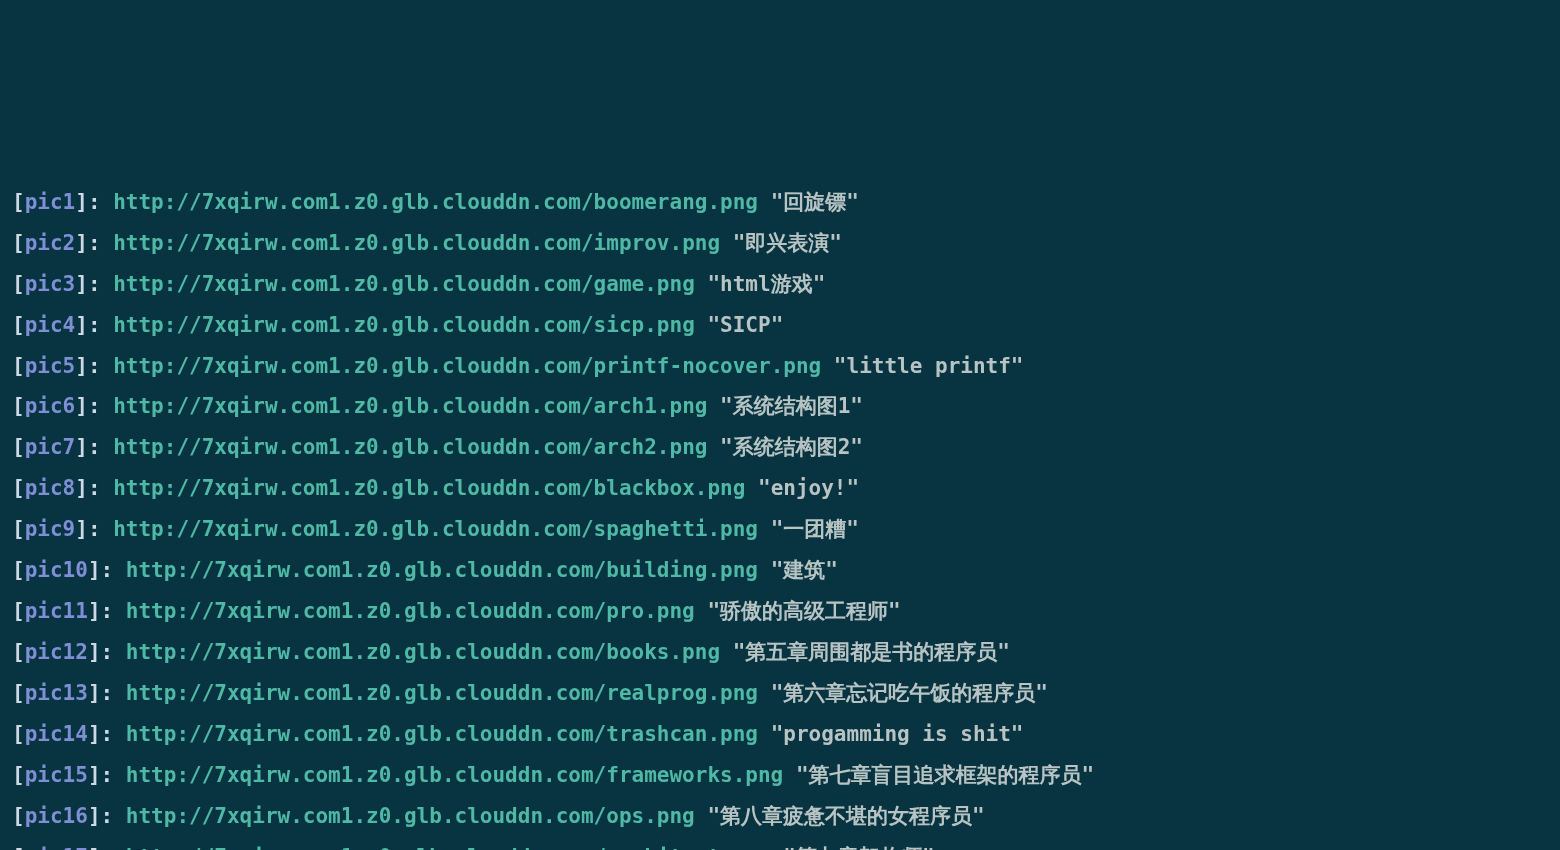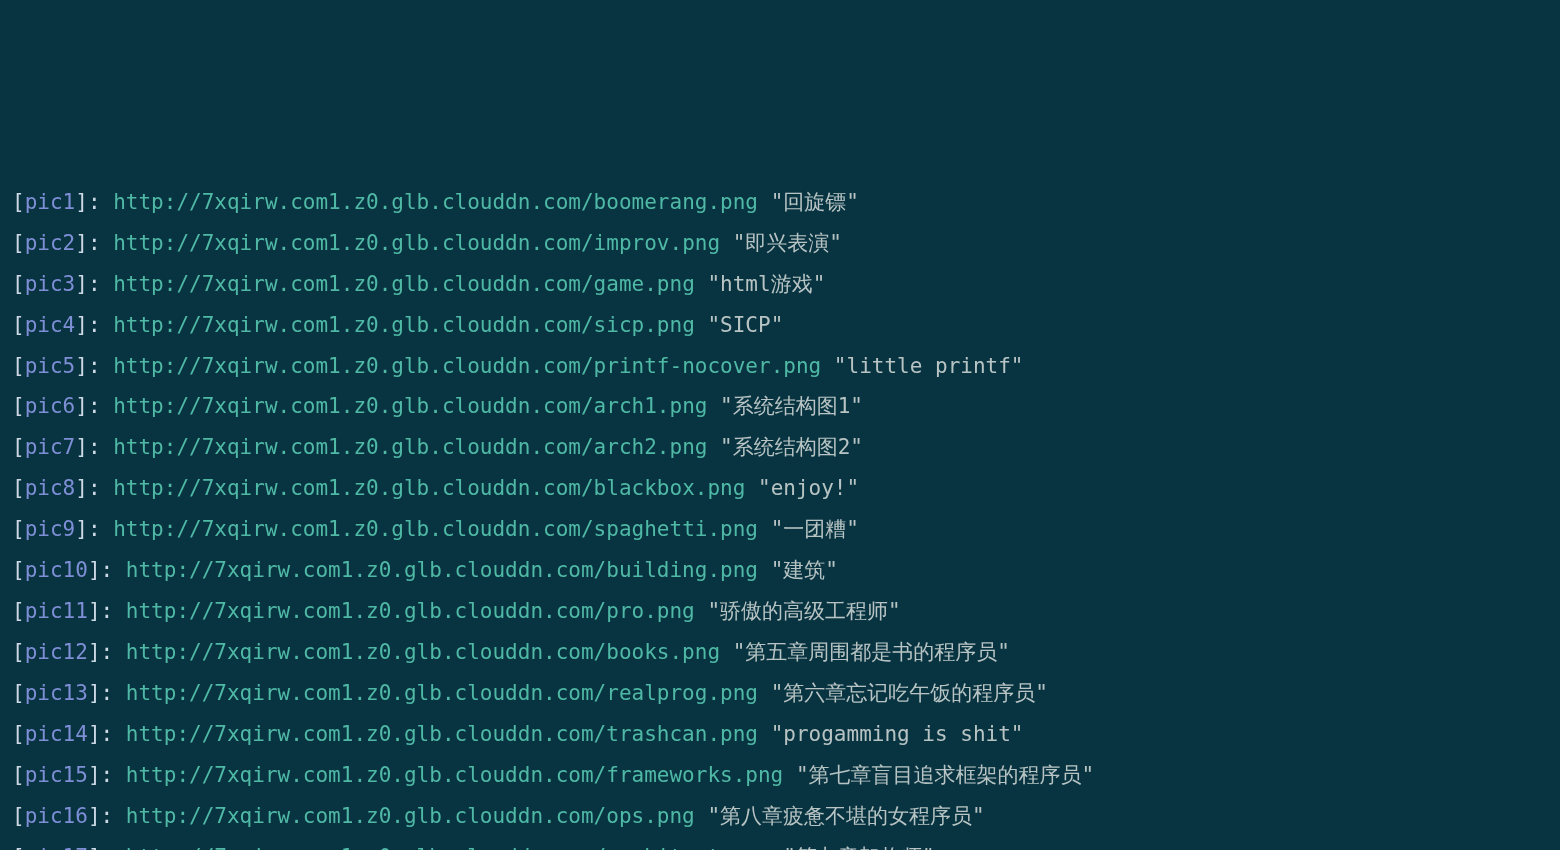--- a/index.html
+++ b/index.html
@@ -13,20 +13,21 @@
       font-size: 21px;
       line-height: 1.95;
       padding: 18px 12px;
       color: #cdd9e5;
       white-space: pre;
       overflow-x: auto;
     }
     .line {
       display: block;
       white-space: pre;
+      font-weight: bold;
     }
     .bracket {
       color: #cdd9e5;
     }
     .label {
       color: #7e8fd6;
     }
     .colon {
       color: #cdd9e5;
     }

